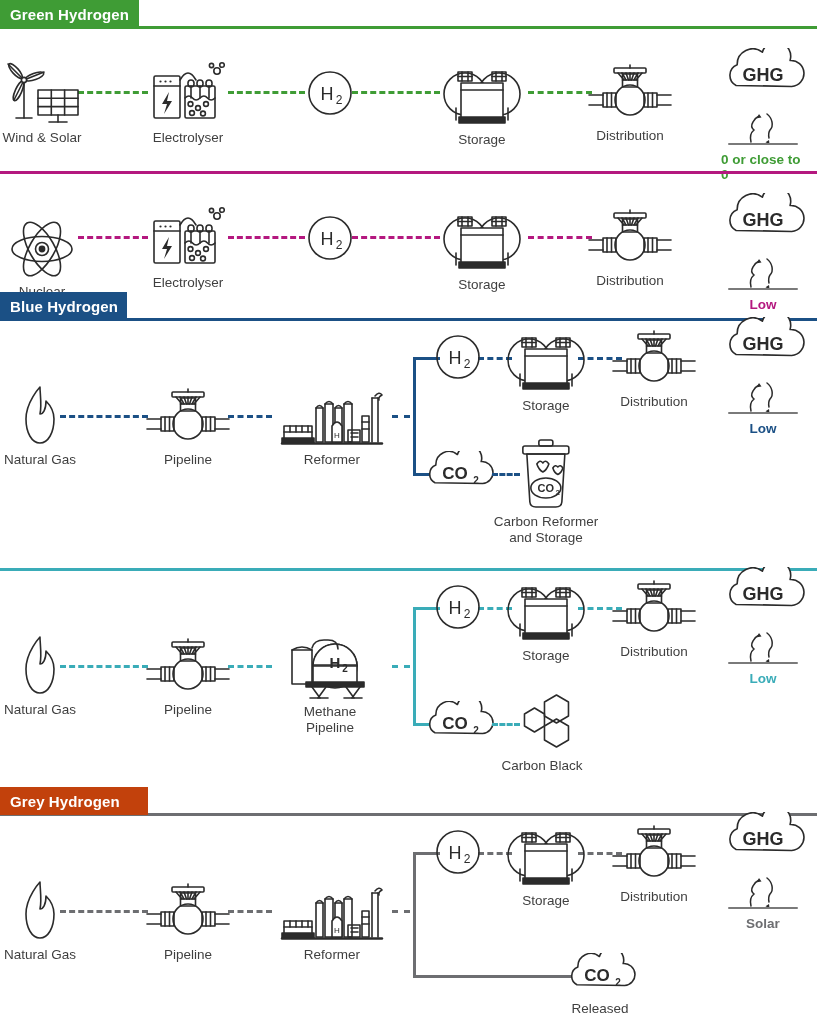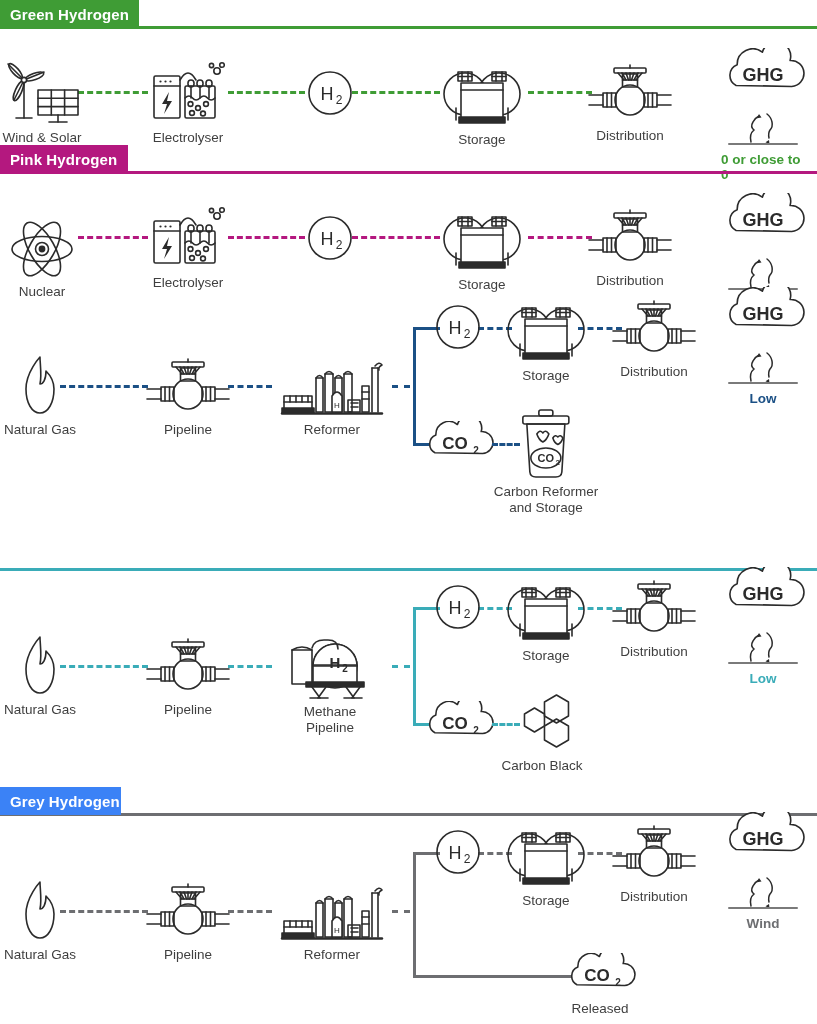--- a/index.html
+++ b/index.html
@@ -194,23 +194,20 @@
     <path d="M48 40 l0.5 4.3 l-4 -2 z" fill="#2b2b2b" stroke="none"></path>
     <line x1="8" y1="44" x2="76" y2="44" stroke="#7a7a7a" stroke-width="2"></line>
   </svg></div>
           <div class="ghgval" style="color:#3f9c35">0 or close to 0</div>
         </div>
       </div>
     </div>
     <div class="section" style="top:145px;height:147px">
       <div class="hdr">
         <div class="rule" style="background:#b4187f"></div>
-        <div class="band" style="background:#b4187f;width:128px">
-          <span>Pink Hydrogen</span>
-        </div>
       </div>
       <div class="body" style="height:117px">
         <div class="dash" style="left:78px;top:61px;width:70px;border-top:3px dashed #b4187f"></div>
         <div class="dash" style="left:228px;top:61px;width:77px;border-top:3px dashed #b4187f"></div>
         <div class="dash" style="left:352px;top:61px;width:88px;border-top:3px dashed #b4187f"></div>
         <div class="dash" style="left:528px;top:61px;width:64px;border-top:3px dashed #b4187f"></div>
         <div class="node" style="left:42px;top:43px;transform:translateX(-50%)">
           <div class="art">
             <svg width="66" height="62" viewBox="0 0 66 62" fill="none" stroke="#2b2b2b" stroke-width="1.6" stroke-linecap="round" stroke-linejoin="round">
     <ellipse cx="33" cy="31" rx="30" ry="12.5"></ellipse>
@@ -325,20 +322,26 @@
     <path d="M38 14 l2.5 3.5 l-4.5 0.8 z" fill="#2b2b2b" stroke="none"></path>
     <path d="M46 14 q4 3 5 8 q1 5 -2 8 q-2 3 -1 8"></path>
     <path d="M48 40 l0.5 4.3 l-4 -2 z" fill="#2b2b2b" stroke="none"></path>
     <line x1="8" y1="44" x2="76" y2="44" stroke="#7a7a7a" stroke-width="2"></line>
   </svg></div>
           <div class="ghgval" style="color:#b4187f">Low</div>
         </div>
       </div>
     </div>
     <div class="section" style="top:292px;height:250px">
+      <div class="hdr">
+        <div class="rule" style="background:#1b5085"></div>
+        <div class="band" style="background:#1b5085;width:127px">
+          <span>Blue Hydrogen</span>
+        </div>
+      </div>
       <div class="body" style="height:220px">
         <div class="dash" style="left:60px;top:93px;width:88px;border-top:3px dashed #1b5085"></div>
         <div class="dash" style="left:228px;top:93px;width:44px;border-top:3px dashed #1b5085"></div>
         <div class="dash" style="left:392px;top:93px;width:18px;border-top:3px dashed #1b5085"></div>
         <div class="vline" style="left:413px;top:35px;height:116px;border-left:3px solid #1b5085"></div>
         <div class="hline" style="left:413px;top:35px;width:27px;border-top:3px solid #1b5085"></div>
         <div class="hline" style="left:413px;top:151px;width:27px;border-top:3px solid #1b5085"></div>
         <div class="dash" style="left:478px;top:35px;width:34px;border-top:3px dashed #1b5085"></div>
         <div class="dash" style="left:578px;top:35px;width:44px;border-top:3px dashed #1b5085"></div>
         <div class="node" style="left:40px;top:62px;transform:translateX(-50%)">
@@ -689,21 +692,21 @@
     <path d="M48 40 l0.5 4.3 l-4 -2 z" fill="#2b2b2b" stroke="none"></path>
     <line x1="8" y1="44" x2="76" y2="44" stroke="#7a7a7a" stroke-width="2"></line>
   </svg></div>
           <div class="ghgval" style="color:#3aacb8">Low</div>
         </div>
       </div>
     </div>
     <div class="section" style="top:787px;height:237px">
       <div class="hdr">
         <div class="rule" style="background:#6d6e71"></div>
-        <div class="band" style="background:#3b82f6;width:121px">
+        <div class="band" style="background:#c2410c;width:148px">
           <span>Grey Hydrogen</span>
         </div>
       </div>
       <div class="body" style="height:207px">
         <div class="dash" style="left:60px;top:93px;width:88px;border-top:3px dashed #6d6e71"></div>
         <div class="dash" style="left:228px;top:93px;width:44px;border-top:3px dashed #6d6e71"></div>
         <div class="dash" style="left:392px;top:93px;width:18px;border-top:3px dashed #6d6e71"></div>
         <div class="vline" style="left:413px;top:35px;height:123px;border-left:3px solid #6d6e71"></div>
         <div class="hline" style="left:413px;top:35px;width:27px;border-top:3px solid #6d6e71"></div>
         <div class="hline" style="left:413px;top:158px;width:27px;border-top:3px solid #6d6e71"></div>
@@ -861,17 +864,17 @@
               <text x="42" y="33.28" font-size="18" font-weight="bold" fill="#2b2b2b" stroke="none" font-family="Liberation Sans, sans-serif" text-anchor="middle">GHG</text>
             </svg></div>
           <div style="margin-top:-4px">
   <svg width="84" height="46" viewBox="0 0 84 46" fill="none" stroke="#2b2b2b" stroke-width="1.5" stroke-linecap="round">
     <path d="M30 42 q-2 -8 3 -12 q-4 -3 -1 -8 q2 -4 6 -6"></path>
     <path d="M38 14 l2.5 3.5 l-4.5 0.8 z" fill="#2b2b2b" stroke="none"></path>
     <path d="M46 14 q4 3 5 8 q1 5 -2 8 q-2 3 -1 8"></path>
     <path d="M48 40 l0.5 4.3 l-4 -2 z" fill="#2b2b2b" stroke="none"></path>
     <line x1="8" y1="44" x2="76" y2="44" stroke="#7a7a7a" stroke-width="2"></line>
   </svg></div>
-          <div class="ghgval" style="color:#6d6e71">Wind</div>
+          <div class="ghgval" style="color:#6d6e71">Solar</div>
         </div>
       </div>
     </div>
   </div>
 
 </body></html>

